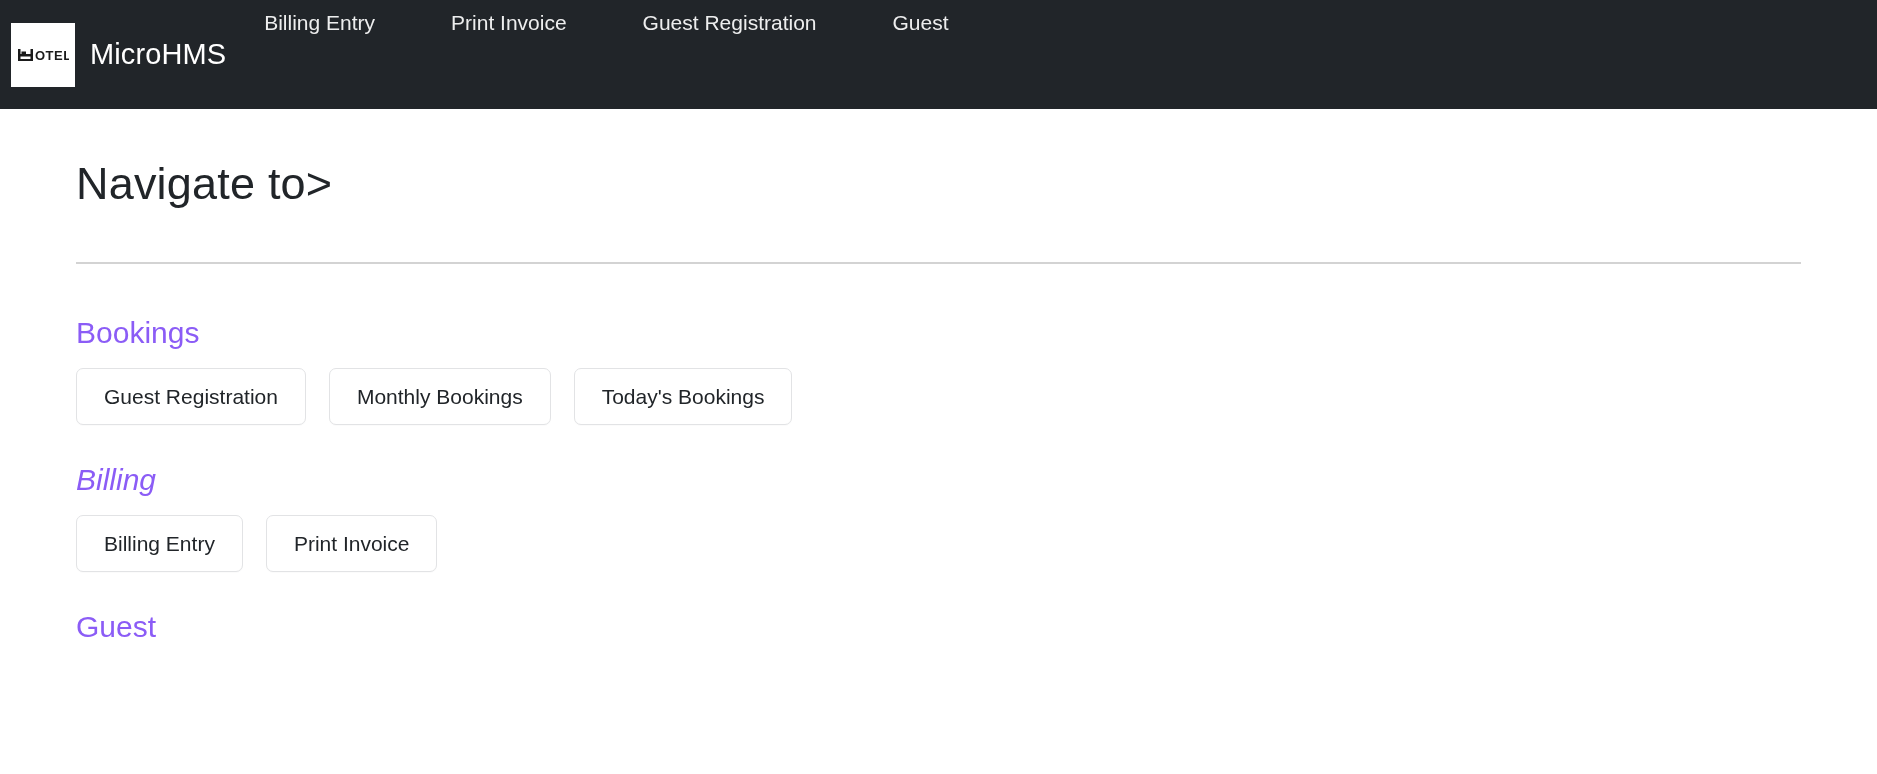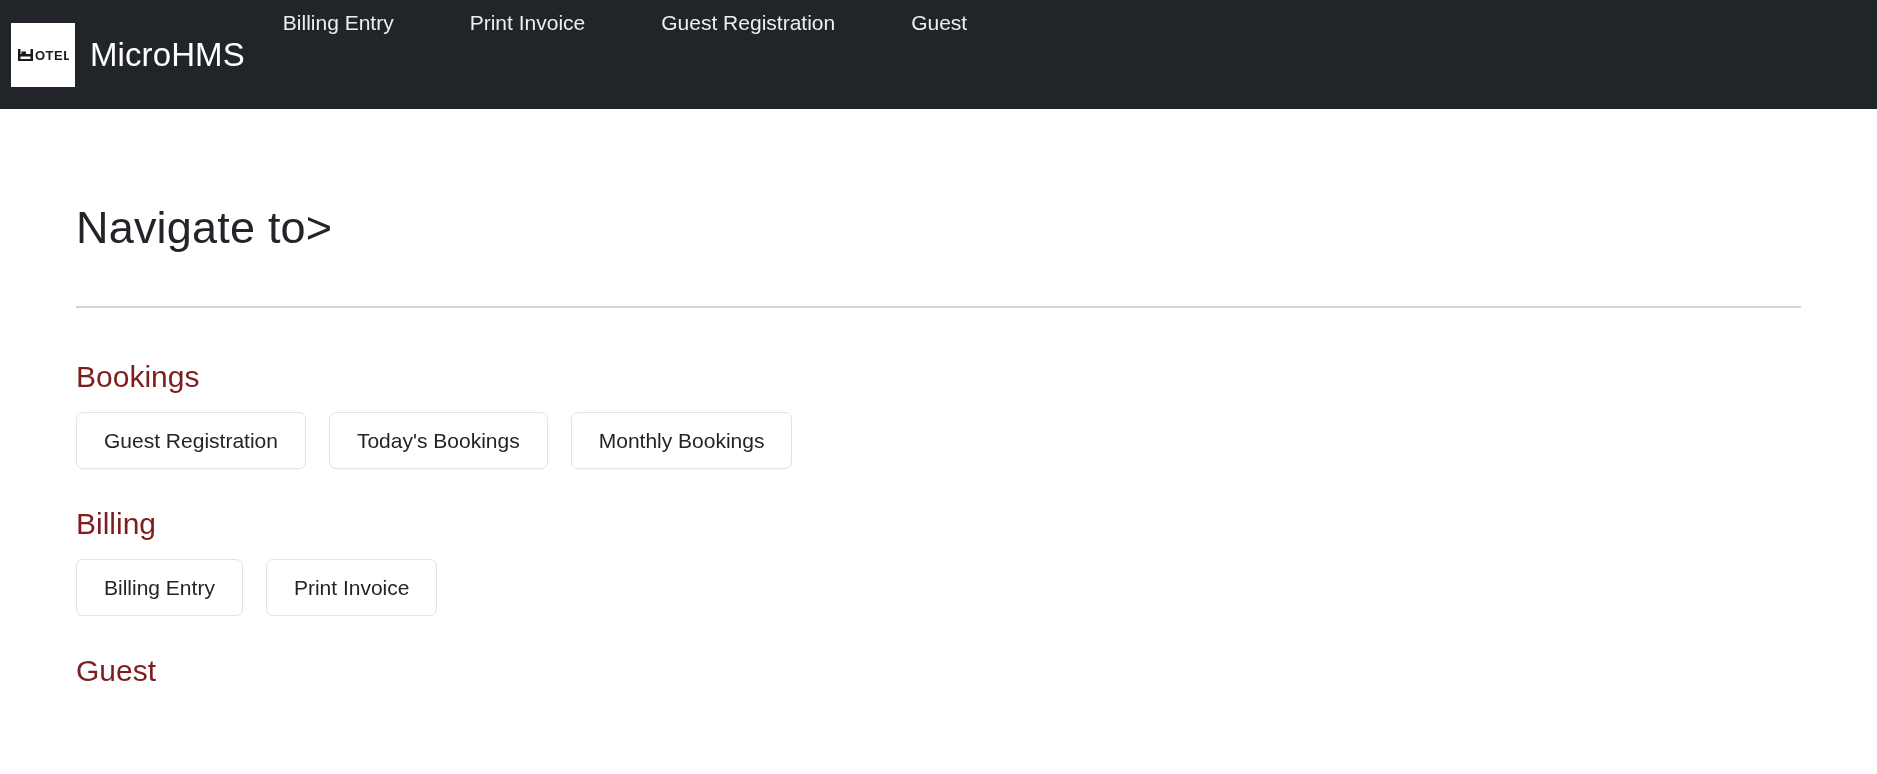--- a/index.html
+++ b/index.html
@@ -34,21 +34,21 @@
     height: 64px;
     background: #ffffff;
     display: flex;
     align-items: center;
     justify-content: center;
     flex: 0 0 auto;
   }
   .brand-logo svg { display: block; }
   .brand-name {
     color: #ffffff;
-    font-size: 33px;
+    font-size: 29px;
     font-weight: 400;
     letter-spacing: 0.1px;
     line-height: 1;
     white-space: nowrap;
   }
 
   .nav-links {
     margin-left: auto;
     display: flex;
     align-items: center;
@@ -65,48 +65,48 @@
     text-decoration: none;
     padding: 10px 38px;
     white-space: nowrap;
     line-height: 1.2;
   }
   .nav-links li:last-child .nav-link { padding-right: 18px; }
 
   
   .container {
     width: 1725px;
-    margin: 16px auto;
-    padding-top: 76px;
+    margin: 0 auto;
+    padding-top: 48px;
   }
   .page-title {
     font-size: 45px;
     font-weight: 400;
     color: #212529;
     margin: 0;
     line-height: 1.2;
     letter-spacing: 0.2px;
   }
   .divider {
     border: 0;
     border-top: 2px solid #d3d3d3;
     margin: 51px 0 0 0;
     opacity: 1;
   }
 
   .section { margin-top: 0; }
   .section-title {
     font-size: 30px;
     font-weight: 400;
-    color: #7f1d1d;
+    color: #8b5cf6;
     margin: 0;
     line-height: 1.2;
   }
   #sec-bookings .section-title { margin-top: 51px; }
-  #sec-billing  .section-title { margin-top: 37px; }
+  #sec-billing  .section-title { margin-top: 37px; font-style: italic; }
   #sec-admin    .section-title { margin-top: 37px; }
 
   .btn-row {
     display: flex;
     flex-wrap: wrap;
     gap: 23px;
     margin-top: 17px;
   }
   .btn {
     display: inline-flex;
@@ -171,22 +171,22 @@
 <main class="container">
 
   <h1 class="page-title">Navigate to&gt;</h1>
 
   <hr class="divider">
 
   <section class="section" id="sec-bookings">
     <h2 class="section-title">Bookings</h2>
     <div class="btn-row">
       <button class="btn">Guest Registration</button>
+      <button class="btn">Monthly Bookings</button>
       <button class="btn">Today's Bookings</button>
-      <button class="btn">Monthly Bookings</button>
     </div>
   </section>
 
   <section class="section" id="sec-billing">
     <h2 class="section-title">Billing</h2>
     <div class="btn-row">
       <button class="btn">Billing Entry</button>
       <button class="btn">Print Invoice</button>
     </div>
   </section>

